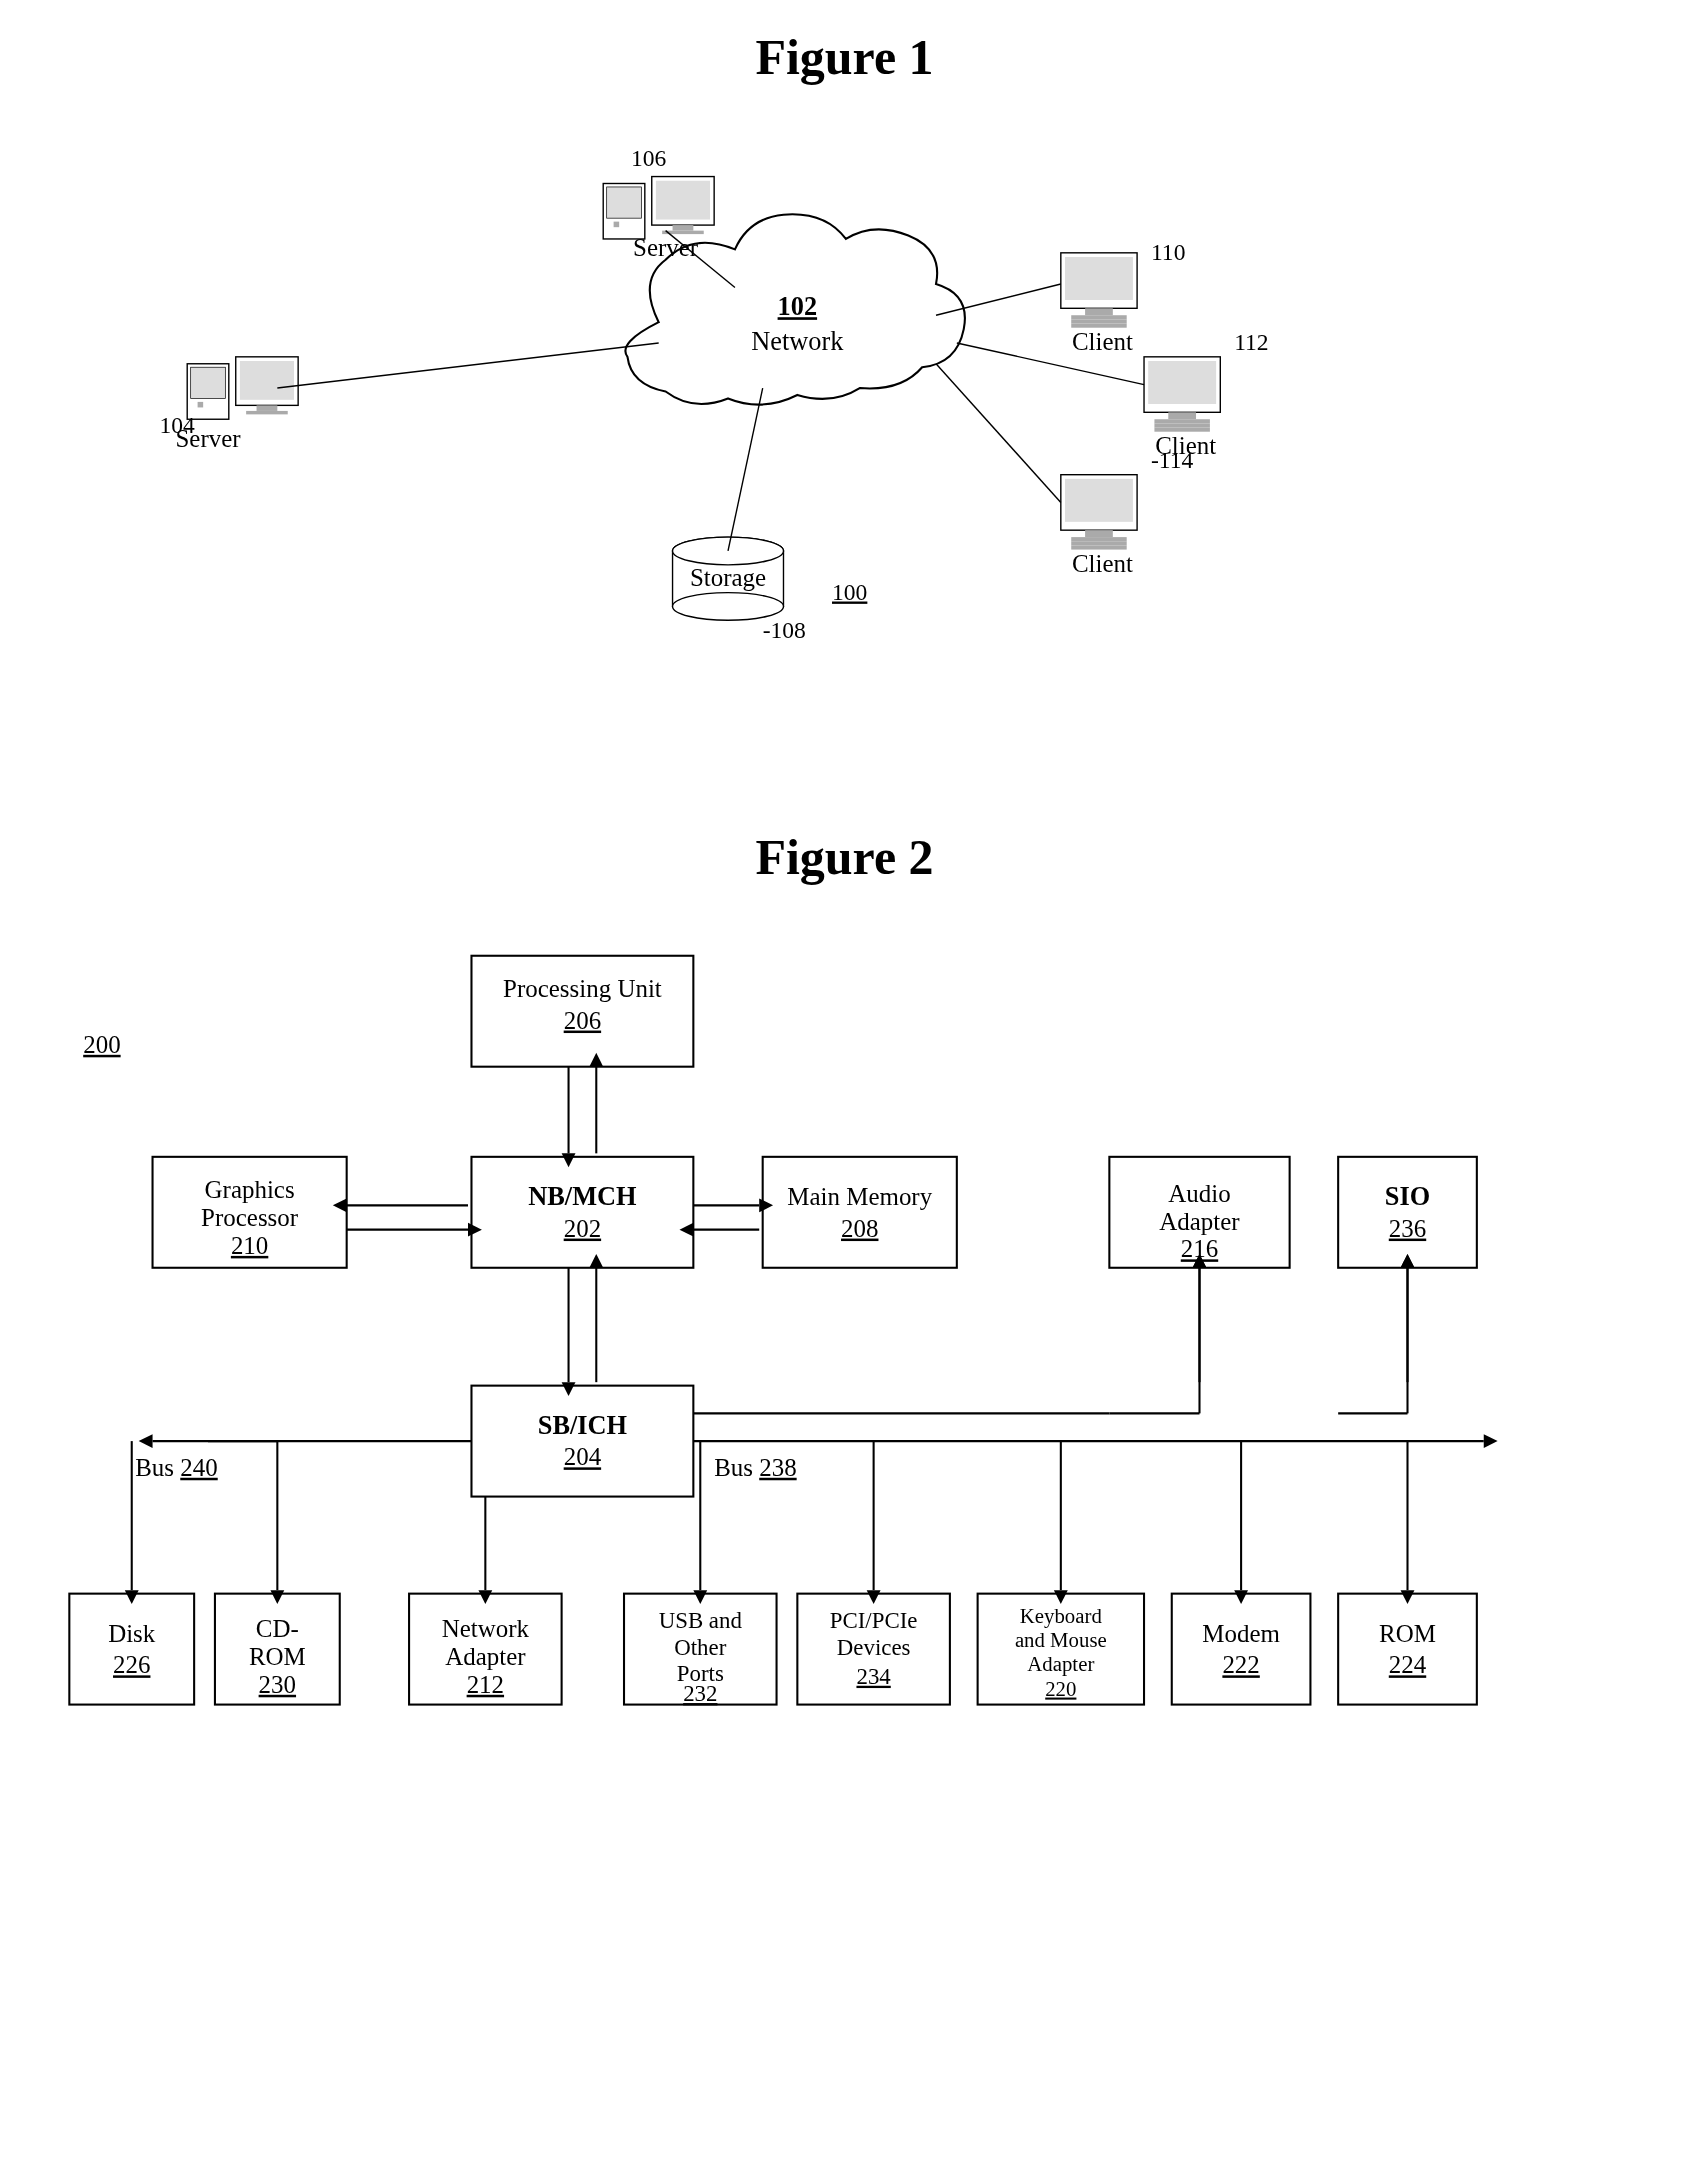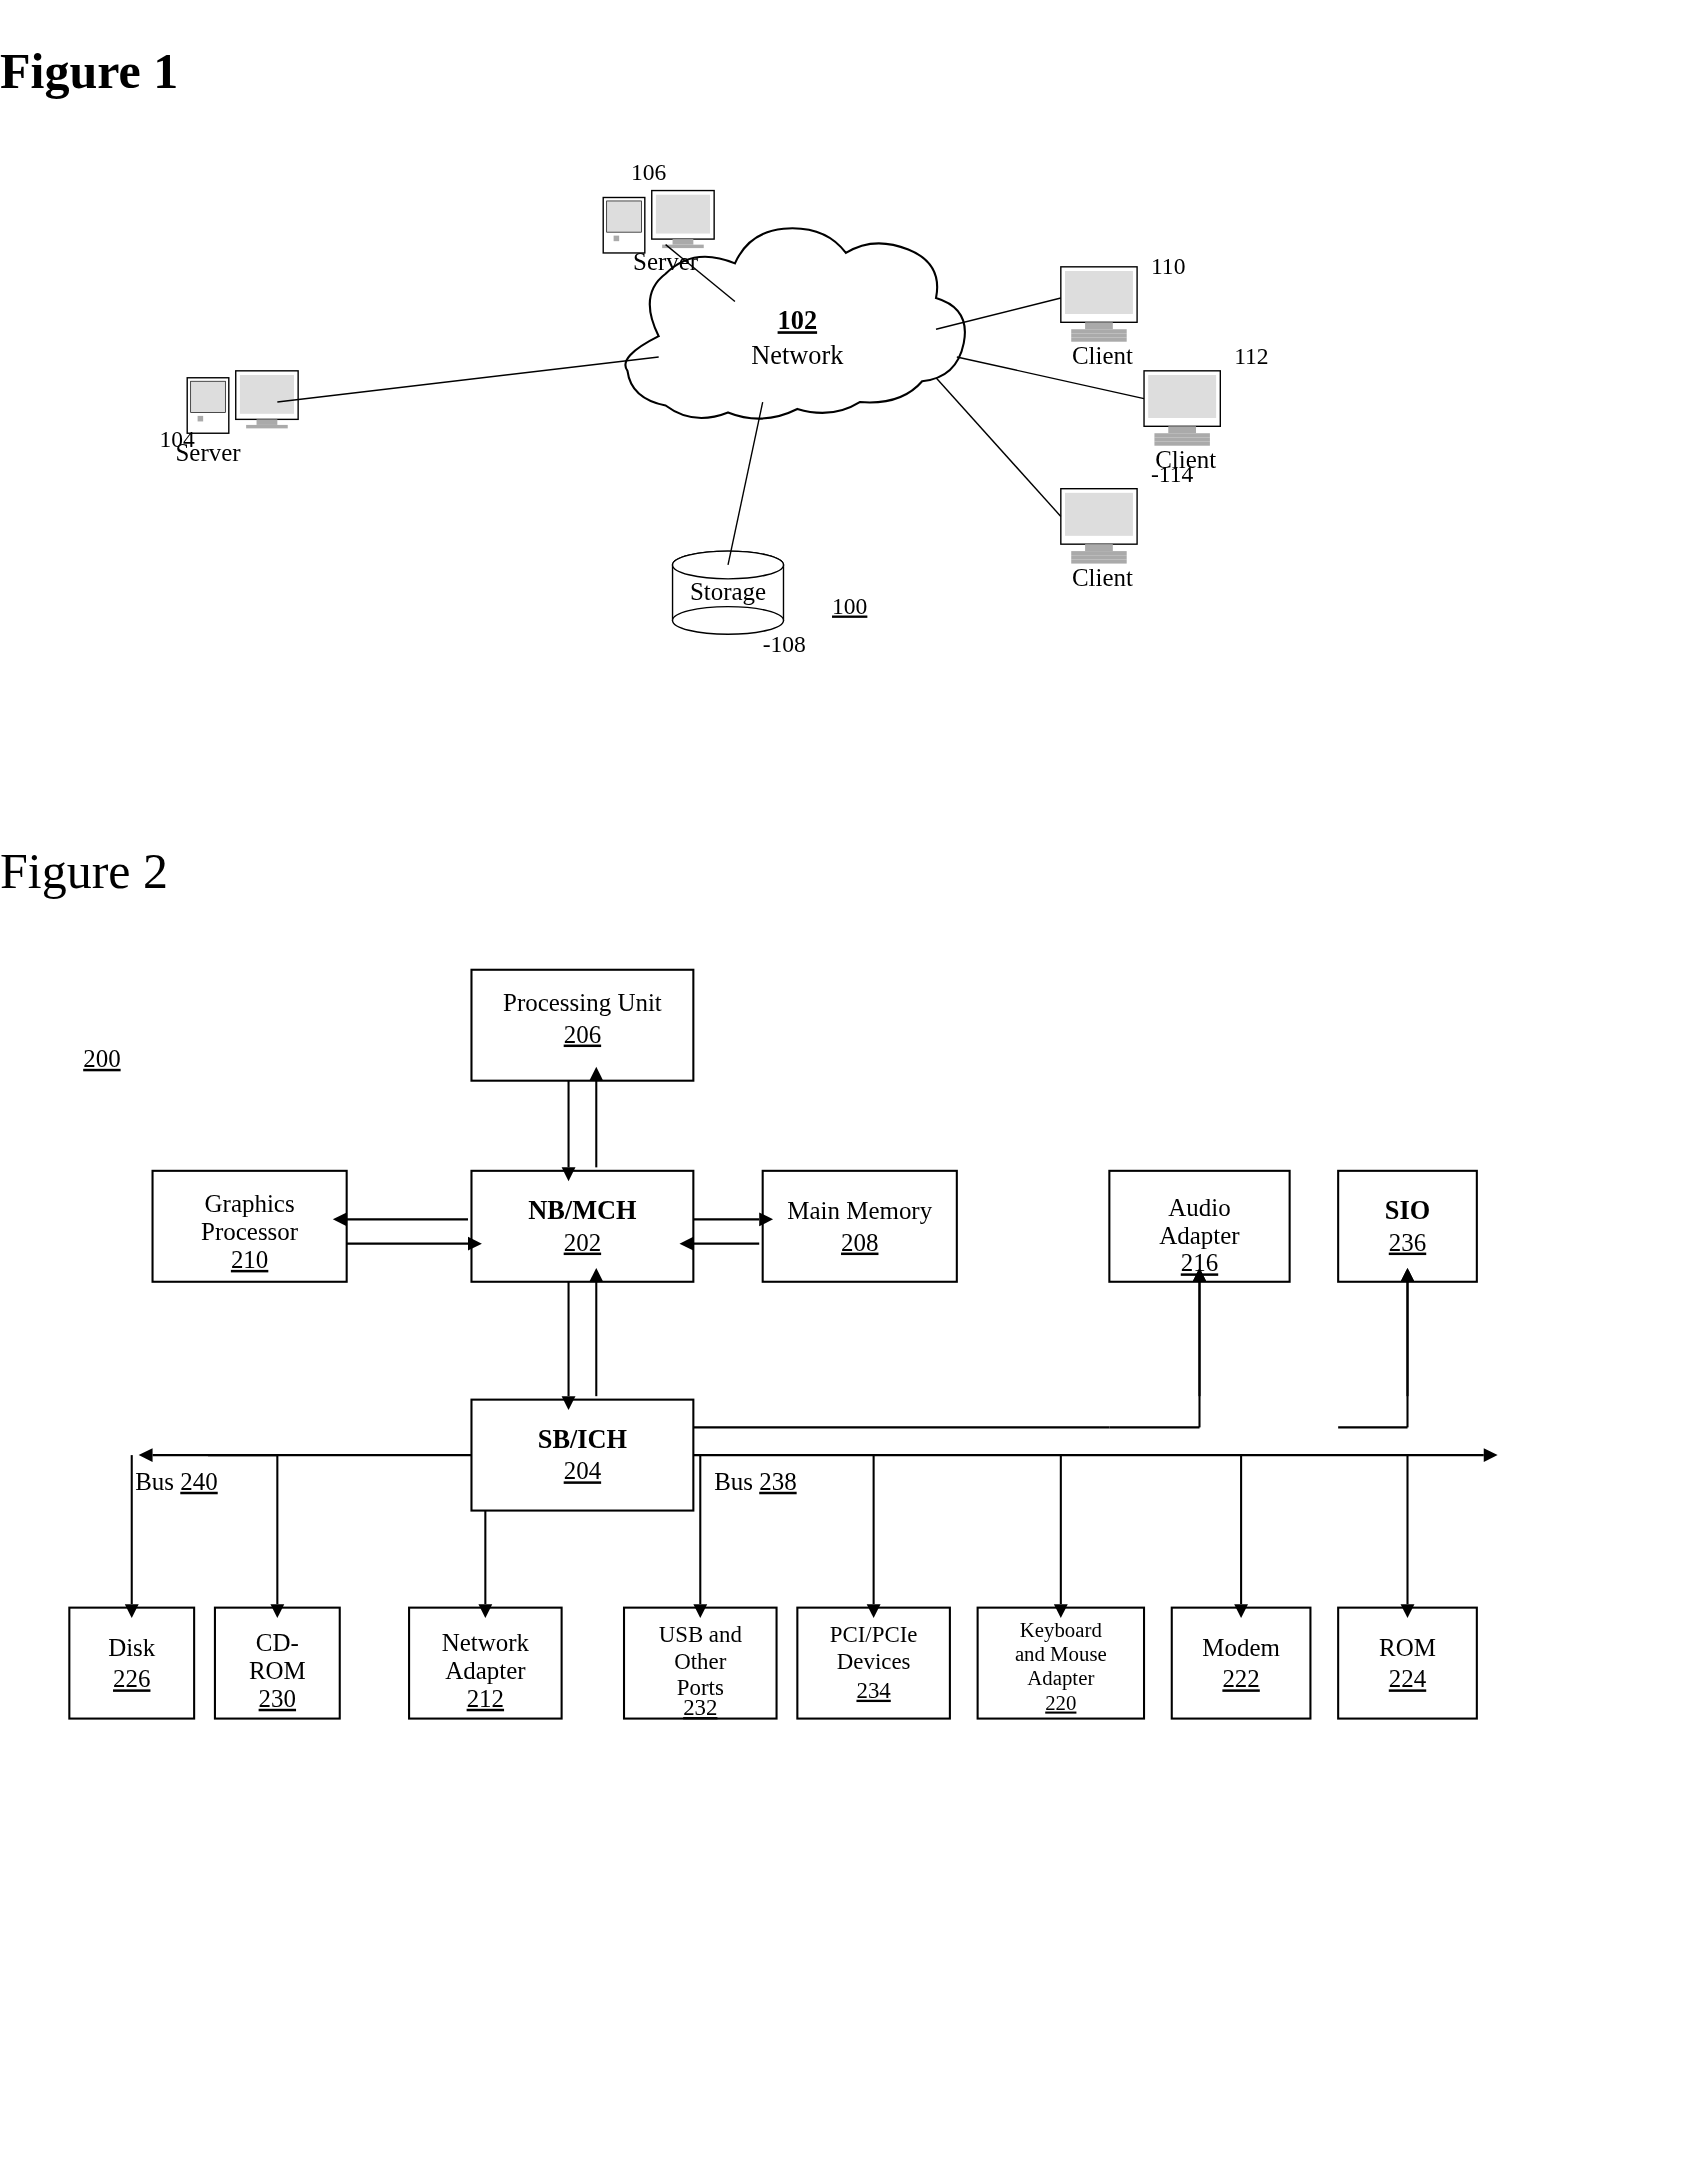--- a/index.html
+++ b/index.html
@@ -7,37 +7,38 @@
       background: #fff;
       font-family: 'Times New Roman', Times, serif;
       width: 1689px;
       min-height: 2183px;
       position: relative;
       overflow-x: hidden;
     }
 
     
     .figure1-title {
-      text-align: left;
+      text-align: center;
       font-size: 50px;
       font-weight: bold;
-      padding-top: 42px;
+      padding-top: 28px;
       padding-bottom: 28px;
     }
 
     .figure1-area {
       position: relative;
       width: 100%;
       height: 659px;
     }
 
     
     .figure2-title {
+      text-align: center;
       font-size: 50px;
-      font-weight: normal;
+      font-weight: bold;
       padding-top: 55px;
       padding-bottom: 28px;
     }
 
     .figure2-area {
       position: relative;
       width: 100%;
       height: 901px;
     }
 

